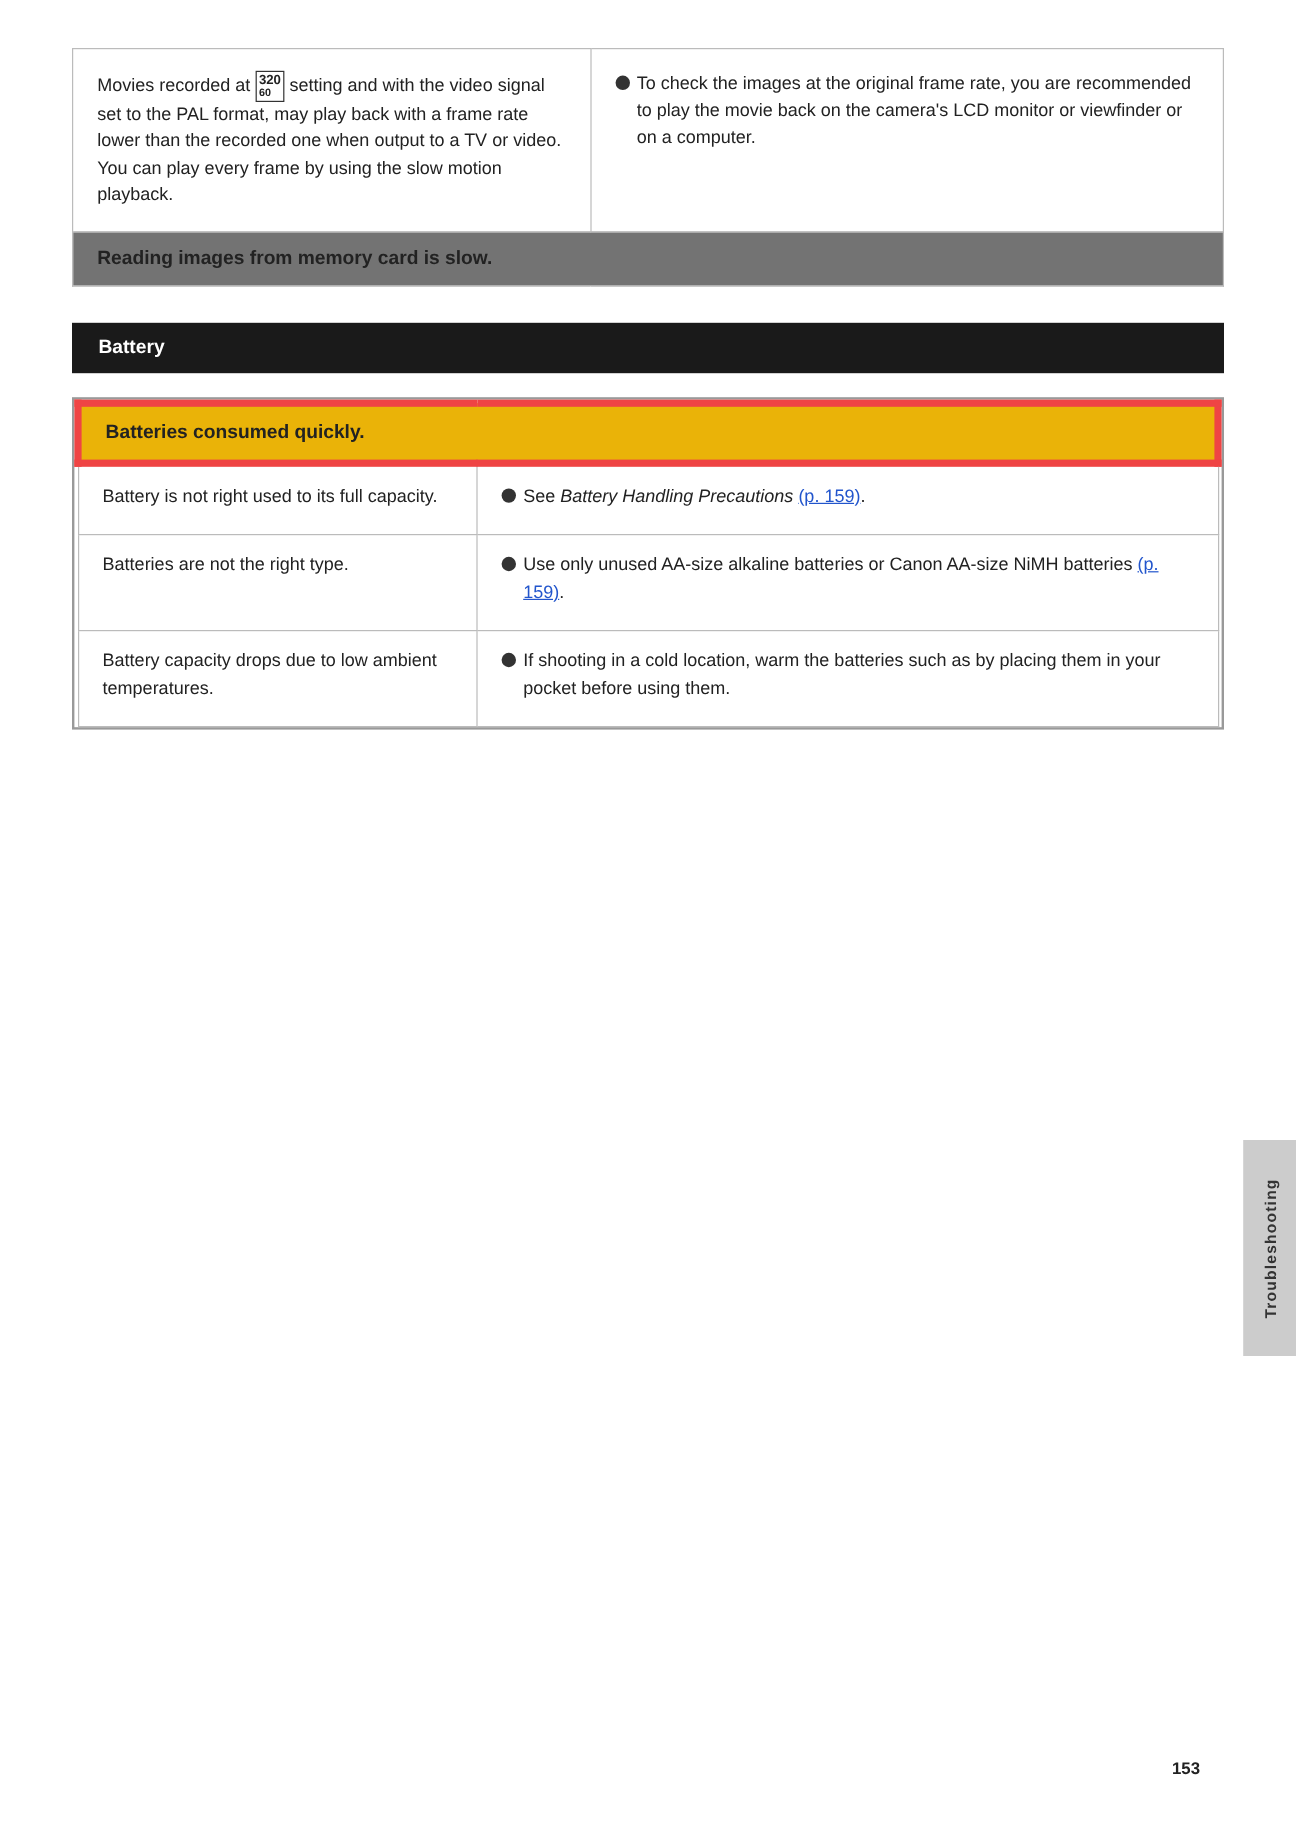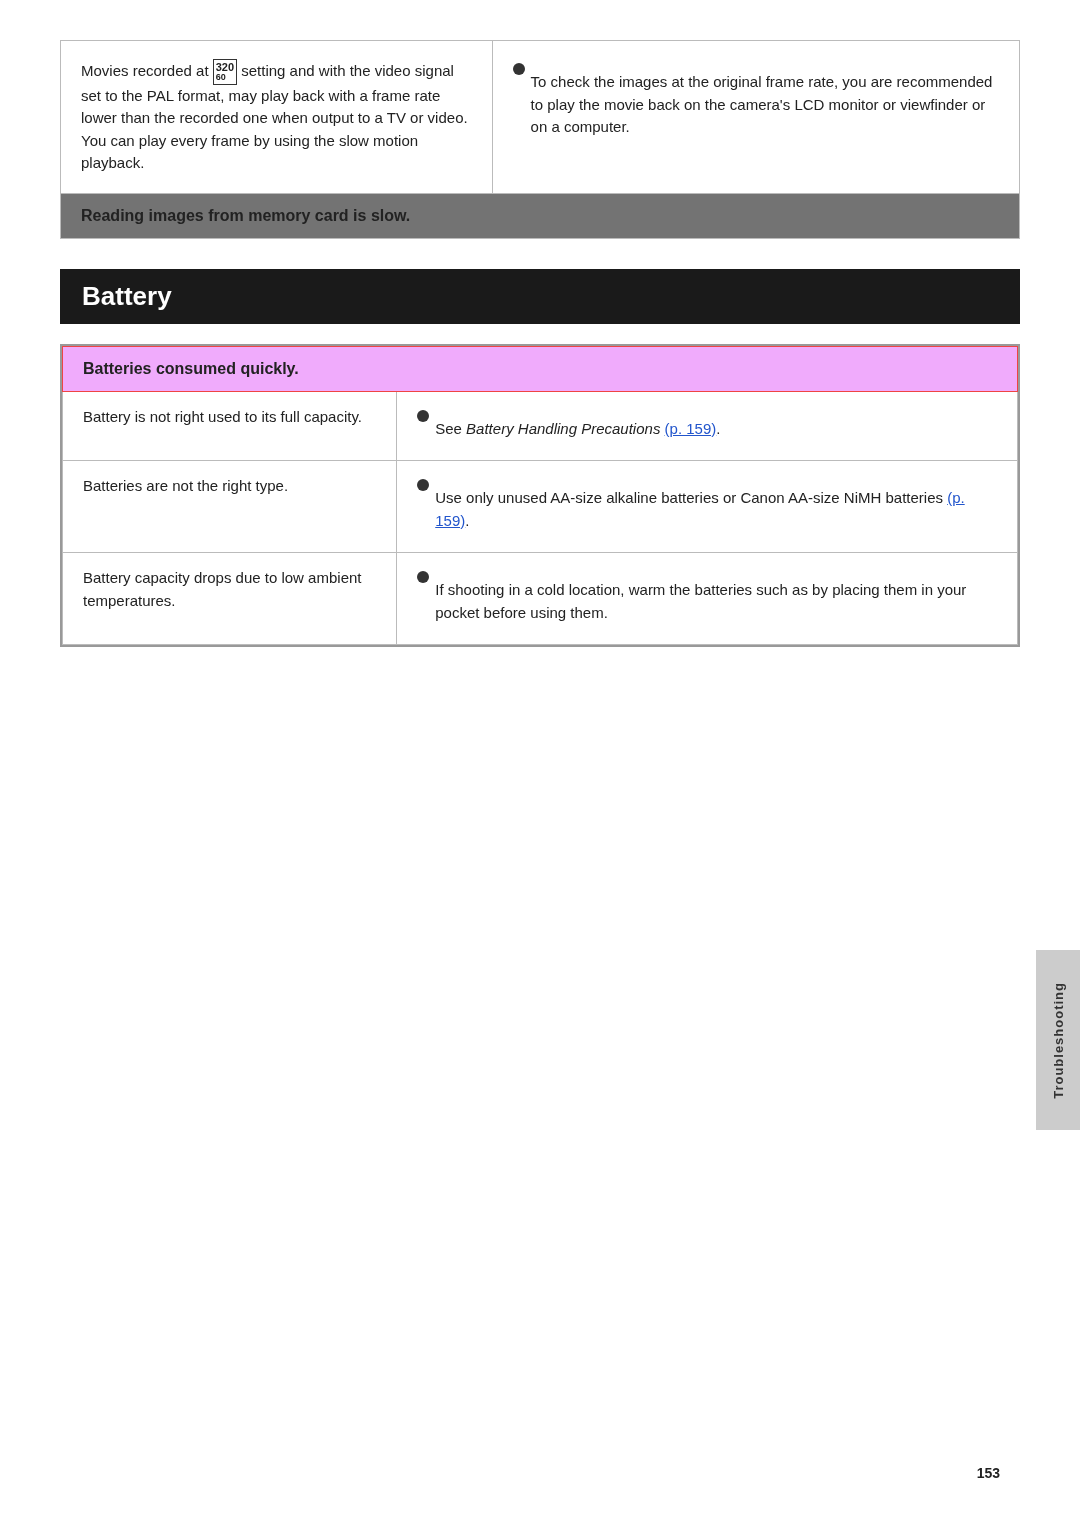--- a/index.html
+++ b/index.html
@@ -52,21 +52,21 @@
       font-size: 16px;
       padding: 10px 20px;
       border: 1px solid #bbb;
     }
 
     
     .battery-header {
       background: #1a1a1a;
       color: #fff;
       font-weight: bold;
-      font-size: 26px;
+      font-size: 16px;
       padding: 12px 22px;
       margin-top: 30px;
       margin-bottom: 0;
     }
 
     
     .battery-outer {
       border: 2px solid #999;
       margin-top: 20px;
     }
@@ -82,25 +82,25 @@
       border: 1px solid #bbb;
       font-size: 15px;
       line-height: 1.5;
     }
 
     .battery-table td:first-child {
       width: 35%;
     }
 
     .battery-section-heading td {
-      background: #f0abfc;
+      background: #eab308;
       font-weight: bold;
       font-size: 16px;
       padding: 10px 20px;
-      border: 1px solid #ef4444;
+      border: 6px solid #ef4444;
     }
 
     .blue-link {
       color: #2255cc;
     }
 
     .bullet {
       display: inline-block;
       width: 12px;
       height: 12px;
@@ -116,21 +116,20 @@
       align-items: flex-start;
       margin-bottom: 6px;
     }
 
     .bullet-item .bullet {
       margin-top: 4px;
     }
 
     .bullet-text {
       flex: 1;
-      margin-top: 12px;
     }
 
     
     .side-tab {
       position: absolute;
       right: 0;
       top: 950px;
       width: 44px;
       height: 180px;
       background: #ccc;

